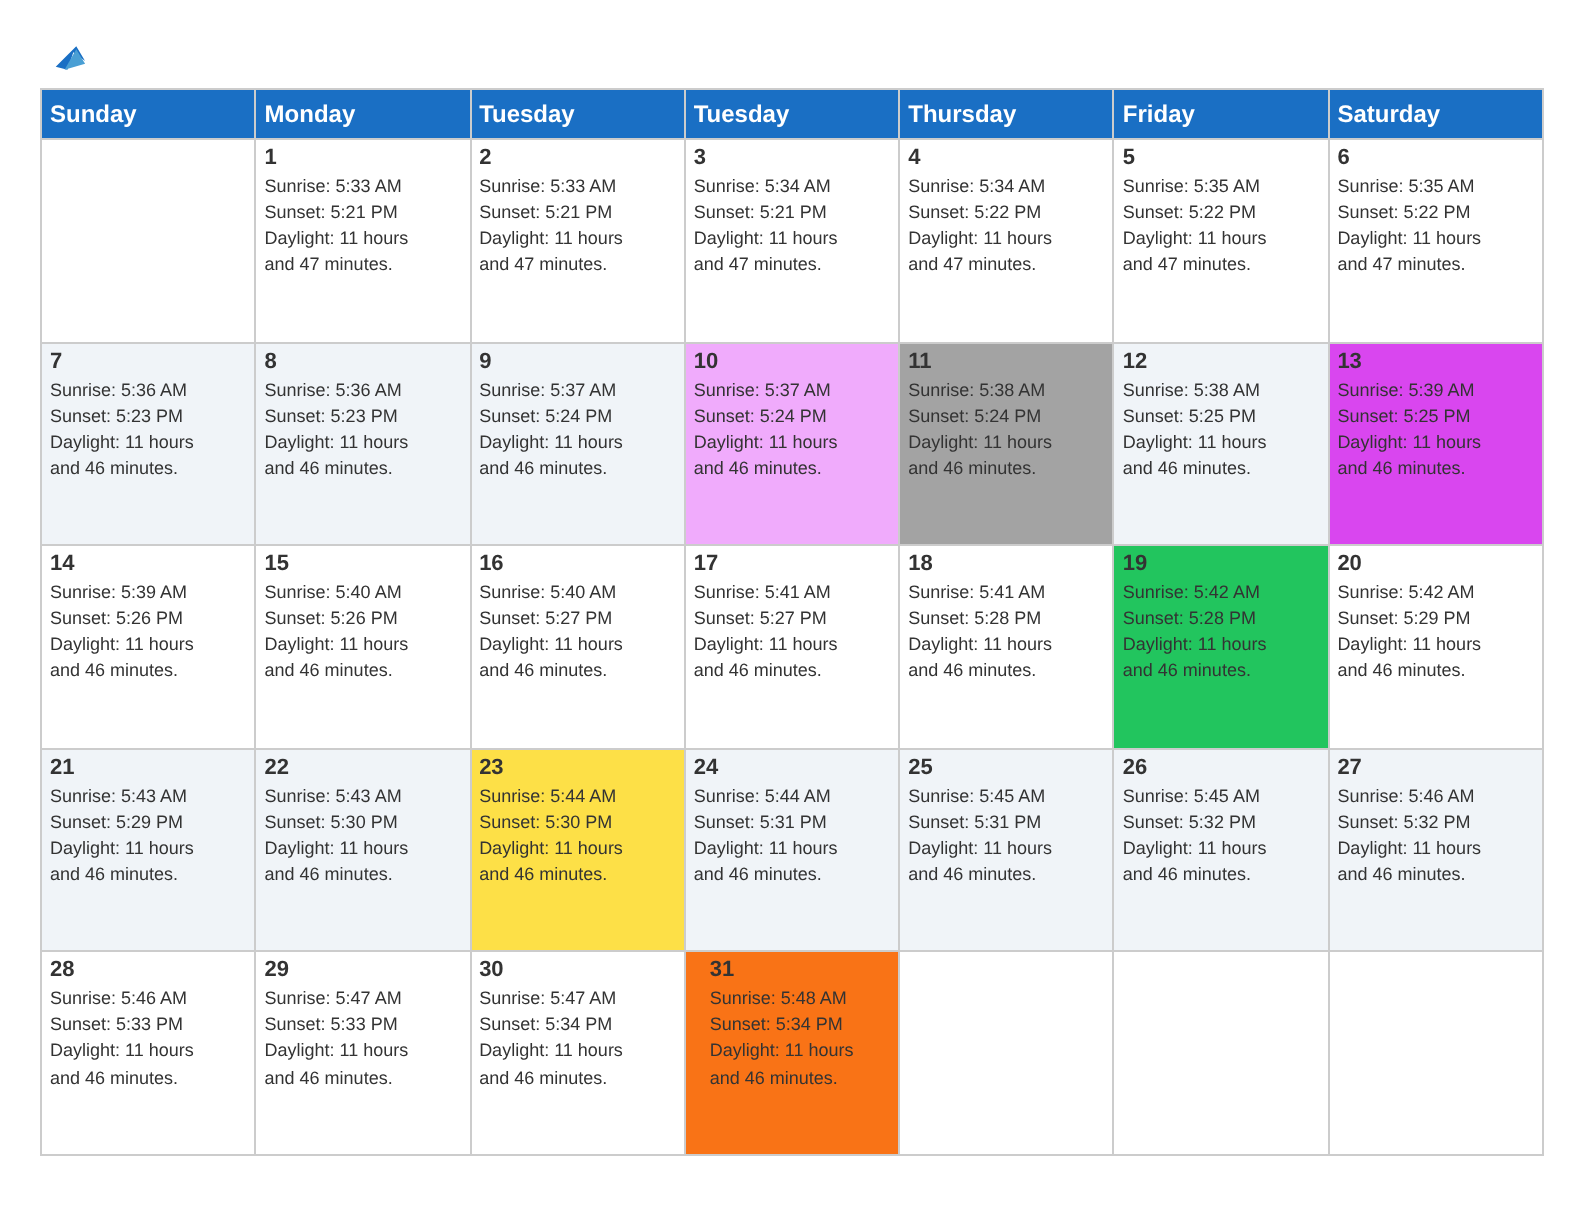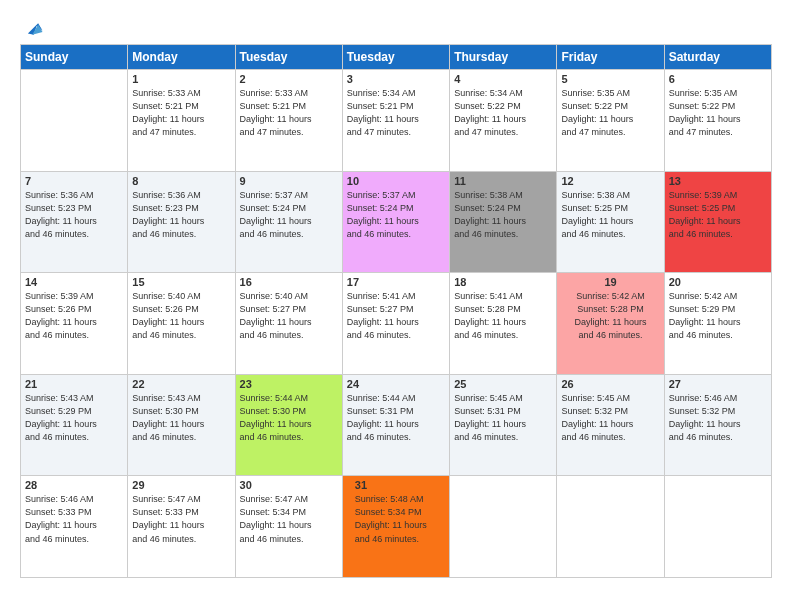--- a/index.html
+++ b/index.html
@@ -187,21 +187,21 @@
             <div class="day-info">Sunrise: 5:37 AM<br>Sunset: 5:24 PM<br>Daylight: 11 hours<br>and 46 minutes.</div>
           </td>
           <td style="background: #a3a3a3;">
             <span class="day-num">11</span>
             <div class="day-info">Sunrise: 5:38 AM<br>Sunset: 5:24 PM<br>Daylight: 11 hours<br>and 46 minutes.</div>
           </td>
           <td style="background: rgb(240, 244, 248); margin-top: 35px;">
             <span class="day-num">12</span>
             <div class="day-info">Sunrise: 5:38 AM<br>Sunset: 5:25 PM<br>Daylight: 11 hours<br>and 46 minutes.</div>
           </td>
-          <td style="background: #ef4444;">
+          <td style="background: #d946ef;">
             <span class="day-num">13</span>
             <div class="day-info">Sunrise: 5:39 AM<br>Sunset: 5:25 PM<br>Daylight: 11 hours<br>and 46 minutes.</div>
           </td>
         </tr>
         <tr>
           <td style="background: rgb(255, 255, 255);">
             <span class="day-num">14</span>
             <div class="day-info">Sunrise: 5:39 AM<br>Sunset: 5:26 PM<br>Daylight: 11 hours<br>and 46 minutes.</div>
           </td>
           <td style="background: rgb(255, 255, 255);">
@@ -213,39 +213,39 @@
             <div class="day-info">Sunrise: 5:40 AM<br>Sunset: 5:27 PM<br>Daylight: 11 hours<br>and 46 minutes.</div>
           </td>
           <td style="background: rgb(255, 255, 255);">
             <span class="day-num">17</span>
             <div class="day-info">Sunrise: 5:41 AM<br>Sunset: 5:27 PM<br>Daylight: 11 hours<br>and 46 minutes.</div>
           </td>
           <td style="background: rgb(255, 255, 255);">
             <span class="day-num">18</span>
             <div class="day-info">Sunrise: 5:41 AM<br>Sunset: 5:28 PM<br>Daylight: 11 hours<br>and 46 minutes.</div>
           </td>
-          <td style="background: #fca5a5; text-align: center;">
+          <td style="background: #22c55e;">
             <span class="day-num">19</span>
             <div class="day-info">Sunrise: 5:42 AM<br>Sunset: 5:28 PM<br>Daylight: 11 hours<br>and 46 minutes.</div>
           </td>
           <td style="background: rgb(255, 255, 255);">
             <span class="day-num">20</span>
             <div class="day-info">Sunrise: 5:42 AM<br>Sunset: 5:29 PM<br>Daylight: 11 hours<br>and 46 minutes.</div>
           </td>
         </tr>
         <tr>
           <td style="background: rgb(240, 244, 248); margin-left: 24px;">
             <span class="day-num">21</span>
             <div class="day-info">Sunrise: 5:43 AM<br>Sunset: 5:29 PM<br>Daylight: 11 hours<br>and 46 minutes.</div>
           </td>
           <td style="background: rgb(240, 244, 248);">
             <span class="day-num">22</span>
             <div class="day-info">Sunrise: 5:43 AM<br>Sunset: 5:30 PM<br>Daylight: 11 hours<br>and 46 minutes.</div>
           </td>
-          <td style="background: #bef264; margin-top: 38px;">
+          <td style="background: #fde047; margin-top: 38px;">
             <span class="day-num">23</span>
             <div class="day-info">Sunrise: 5:44 AM<br>Sunset: 5:30 PM<br>Daylight: 11 hours<br>and 46 minutes.</div>
           </td>
           <td style="background: rgb(240, 244, 248);">
             <span class="day-num">24</span>
             <div class="day-info">Sunrise: 5:44 AM<br>Sunset: 5:31 PM<br>Daylight: 11 hours<br>and 46 minutes.</div>
           </td>
           <td style="background: rgb(240, 244, 248);">
             <span class="day-num">25</span>
             <div class="day-info">Sunrise: 5:45 AM<br>Sunset: 5:31 PM<br>Daylight: 11 hours<br>and 46 minutes.</div>

